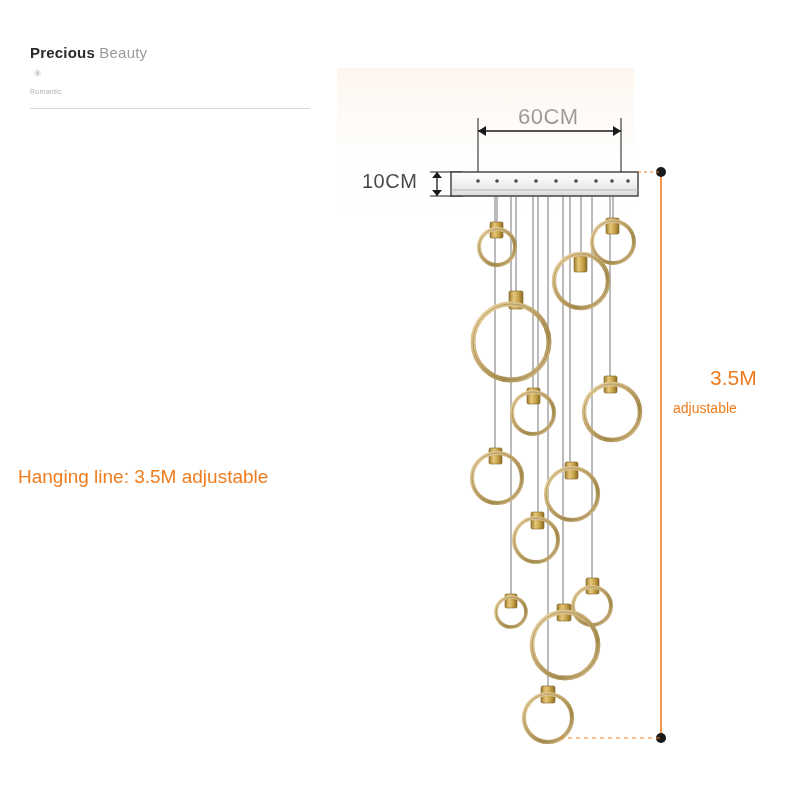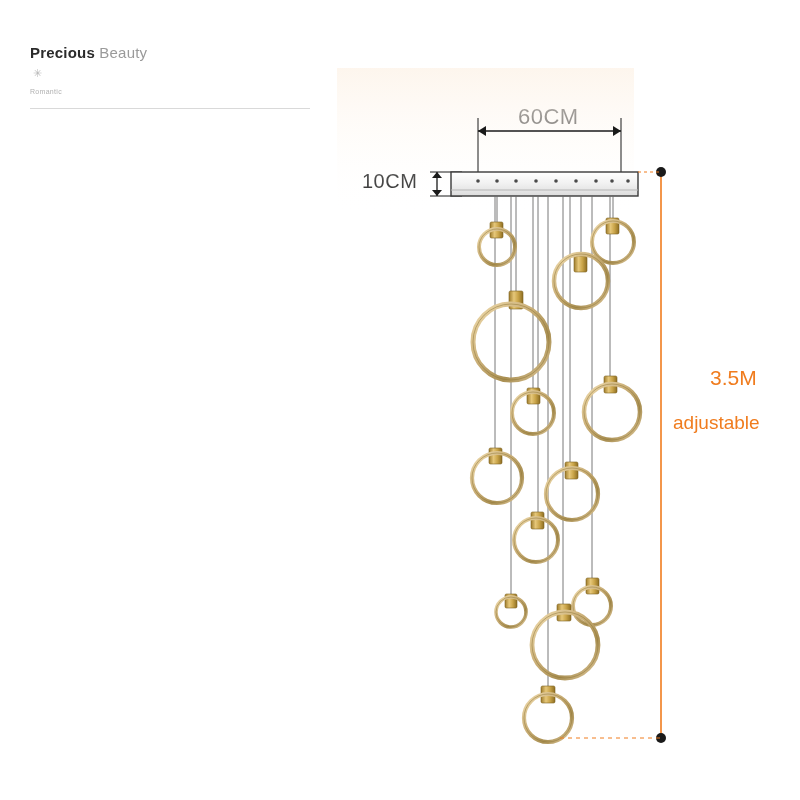--- a/index.html
+++ b/index.html
@@ -80,21 +80,21 @@
   }
 
   
   .right-label {
     position: absolute;
     color: #f07c1e;
     white-space: nowrap;
     text-align: center;
   }
   .rl-1 { left: 710px; top: 366px; font-size: 21px; }
-  .rl-2 { left: 673px; top: 412px; font-size: 19px; }
+  .rl-2 { left: 673px; top: 400px; font-size: 14px; }
 
   
   .dim {
     position: absolute;
     color: #1a1a1a;
     white-space: nowrap;
   }
   .dim-60 { left: 518px; top: 104px; font-size: 22px; letter-spacing: .5px; }
   .dim-10 { left: 362px; top: 170px; font-size: 20px; letter-spacing: .5px; }
 
@@ -106,20 +106,24 @@
 <div id="stage">
 
   <div class="brand">
     <span class="b1">Precious</span>
     <span class="b2">Beauty</span>
   </div>
   <div class="brand-star">✳</div>
   <div class="brand-sub">Romantic</div>
   <div class="brand-rule"></div>
 
+  <div class="copy copy-line3">
+    <span>Hanging line:</span>
+    <span>3.5M adjustable</span>
+  </div>
 
   <div class="right-label rl-1">3.5M</div>
   <div class="right-label rl-2">adjustable</div>
 
   <div class="dim dim-60">60CM</div>
   <div class="dim dim-10">10CM</div>
 
   <svg width="800" height="800" viewBox="0 0 800 800" style="position:absolute;left:0;top:0;">
     <defs>
       <linearGradient id="brassV" x1="0" y1="0" x2="1" y2="0">

